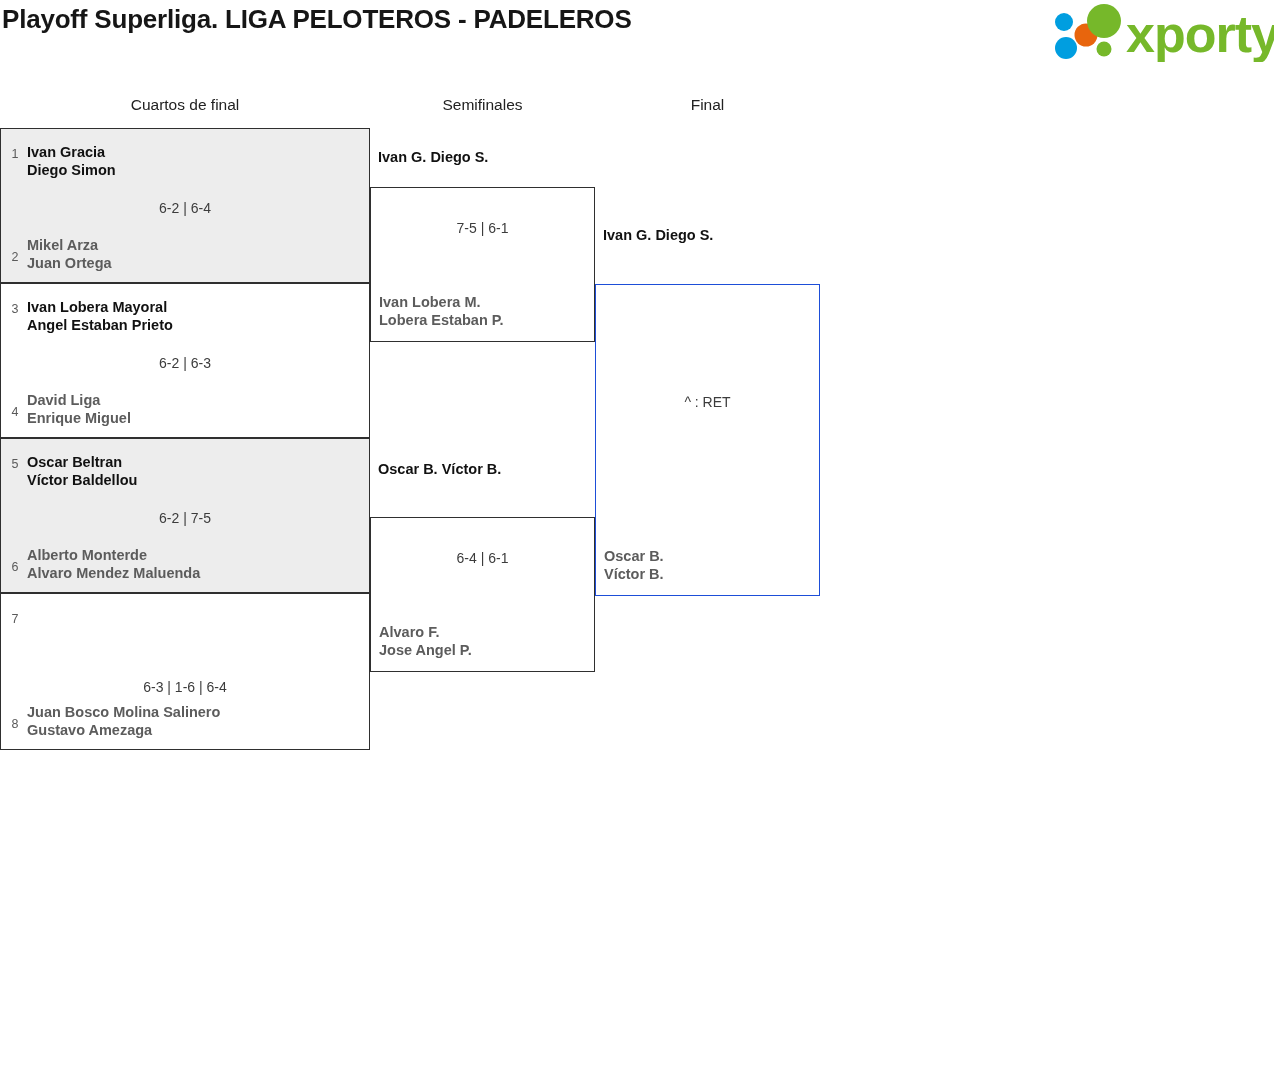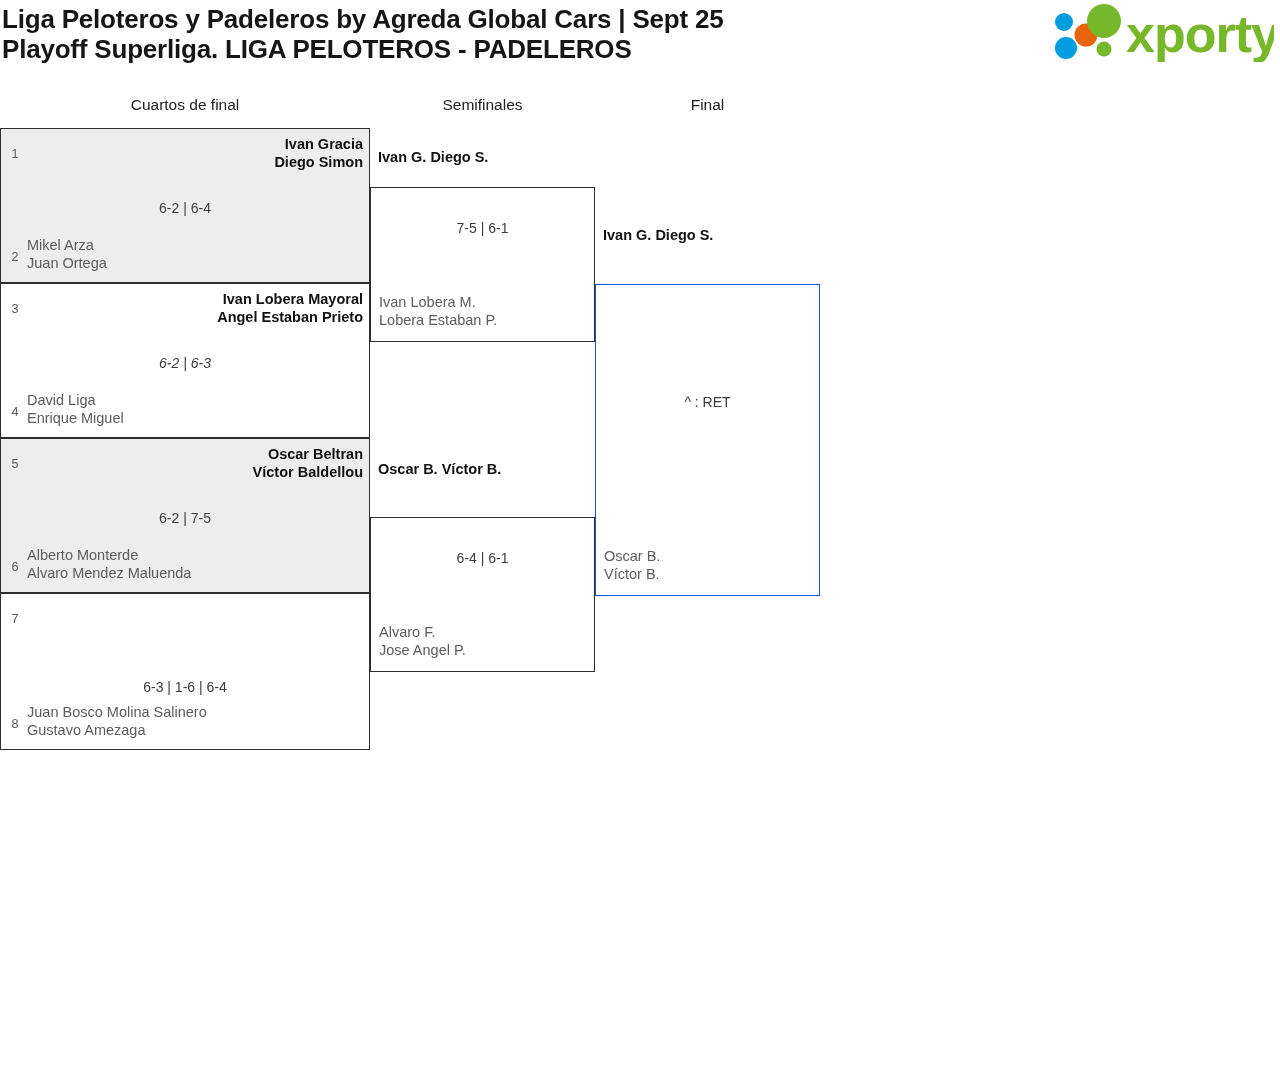--- a/index.html
+++ b/index.html
@@ -121,23 +121,23 @@
   .team {
     position: absolute;
     left: 26px;
     right: 6px;
     font-size: 14.5px;
     line-height: 18px;
     white-space: nowrap;
   }
   .team .p { display: block; }
   .winner { color: #111111; font-weight: 700; }
-  .loser  { color: #5c5c5c; font-weight: 400; }
-
-  .team-top    { top: 6px; text-align: right; }
+  .loser  { color: #5c5c5c; font-weight: 700; }
+
+  .team-top    { top: 14px; }
   .team-bottom { bottom: 10px; }
 
   
   .r2 .team, .r3 .team { left: 8px; }
 
   .score {
     position: absolute;
     left: 0;
     right: 0;
     text-align: center;
@@ -153,21 +153,20 @@
     line-height: 18px;
     white-space: nowrap;
   }
 </style>
 </head>
 <body>
 
 <div class="page-header">
 
   <div class="title-block">
-    <div class="title-line">Liga Peloteros y Padeleros by Agreda Global Cars | Sept 25</div>
     <div class="title-line">Playoff Superliga. LIGA PELOTEROS - PADELEROS</div>
   </div>
 
   <div class="logo">
     <svg width="232" height="58" viewBox="0 0 232 58" xmlns="http://www.w3.org/2000/svg">
 
       <circle cx="22" cy="18" r="9" fill="#009ee0"></circle>
       <circle cx="24" cy="44" r="11" fill="#009ee0"></circle>
       <circle cx="44" cy="31" r="11.5" fill="#e8650d"></circle>
       <circle cx="62" cy="17" r="17" fill="#76b82a"></circle>
@@ -199,21 +198,21 @@
       <span class="p loser">Juan Ortega</span>
     </div>
   </div>
 
   <div class="match r1 plain" style="top:283px; height:155px;">
     <div class="seed" style="top:18px;">3</div>
     <div class="team team-top">
       <span class="p winner">Ivan Lobera Mayoral</span>
       <span class="p winner">Angel Estaban Prieto</span>
     </div>
-    <div class="score" style="top:70px;font-style:italic;">6-2 | 6-3</div>
+    <div class="score" style="top:70px;">6-2 | 6-3</div>
     <div class="seed" style="bottom:18px;">4</div>
     <div class="team team-bottom">
       <span class="p loser">David Liga</span>
       <span class="p loser">Enrique Miguel</span>
     </div>
   </div>
 
   <div class="match r1 shaded" style="top:438px; height:155px;">
     <div class="seed" style="top:18px;">5</div>
     <div class="team team-top">

